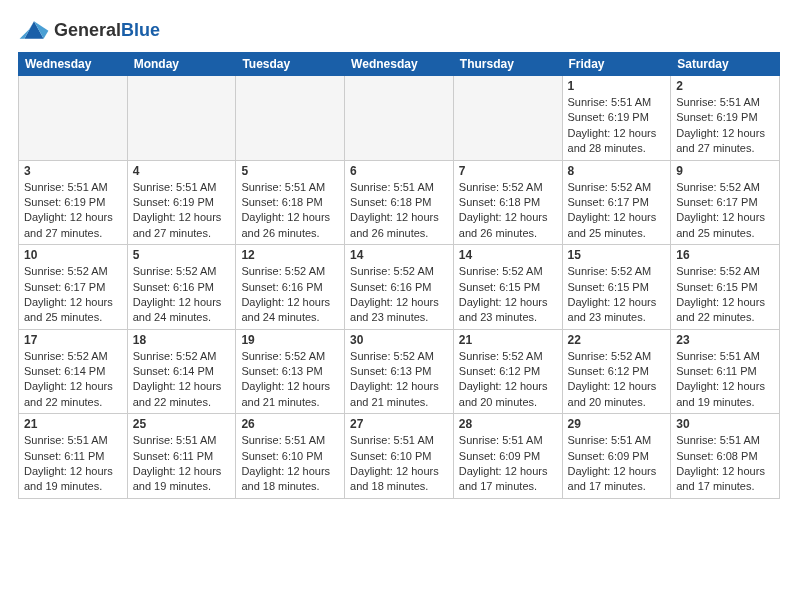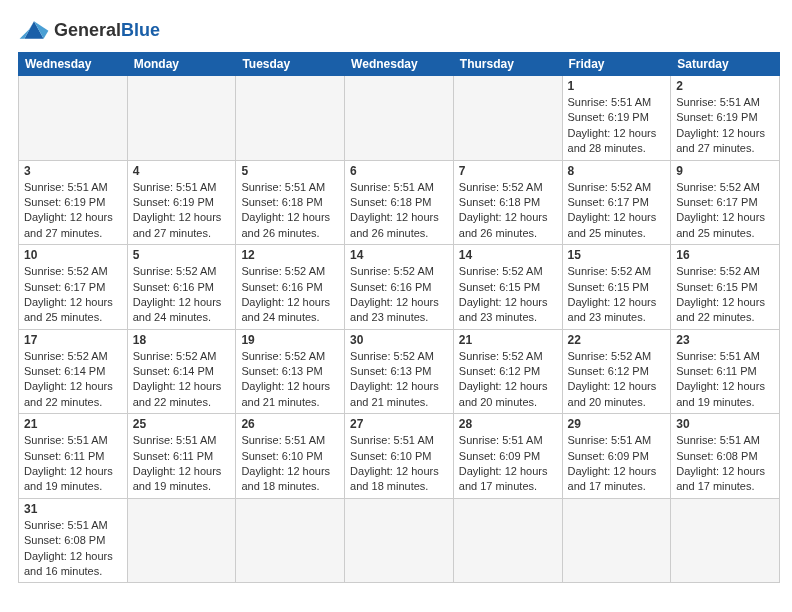--- a/index.html
+++ b/index.html
@@ -251,27 +251,15 @@
           </td>
           <td>
             <span class="day-number">29</span>
             <div class="day-info">Sunrise: 5:51 AM<br>Sunset: 6:09 PM<br>Daylight: 12 hours<br>and 17 minutes.</div>
           </td>
           <td>
             <span class="day-number">30</span>
             <div class="day-info">Sunrise: 5:51 AM<br>Sunset: 6:08 PM<br>Daylight: 12 hours<br>and 17 minutes.</div>
           </td>
         </tr>
-        <tr class="week-row">
-          <td class="last-row">
-            <span class="day-number">31</span>
-            <div class="day-info">Sunrise: 5:51 AM<br>Sunset: 6:08 PM<br>Daylight: 12 hours<br>and 16 minutes.</div>
-          </td>
-          <td class="empty last-row"></td>
-          <td class="empty last-row"></td>
-          <td class="empty last-row"></td>
-          <td class="empty last-row"></td>
-          <td class="empty last-row"></td>
-          <td class="empty last-row"></td>
-        </tr>
       </tbody>
   </table>
 </div>
 
 </body></html>

